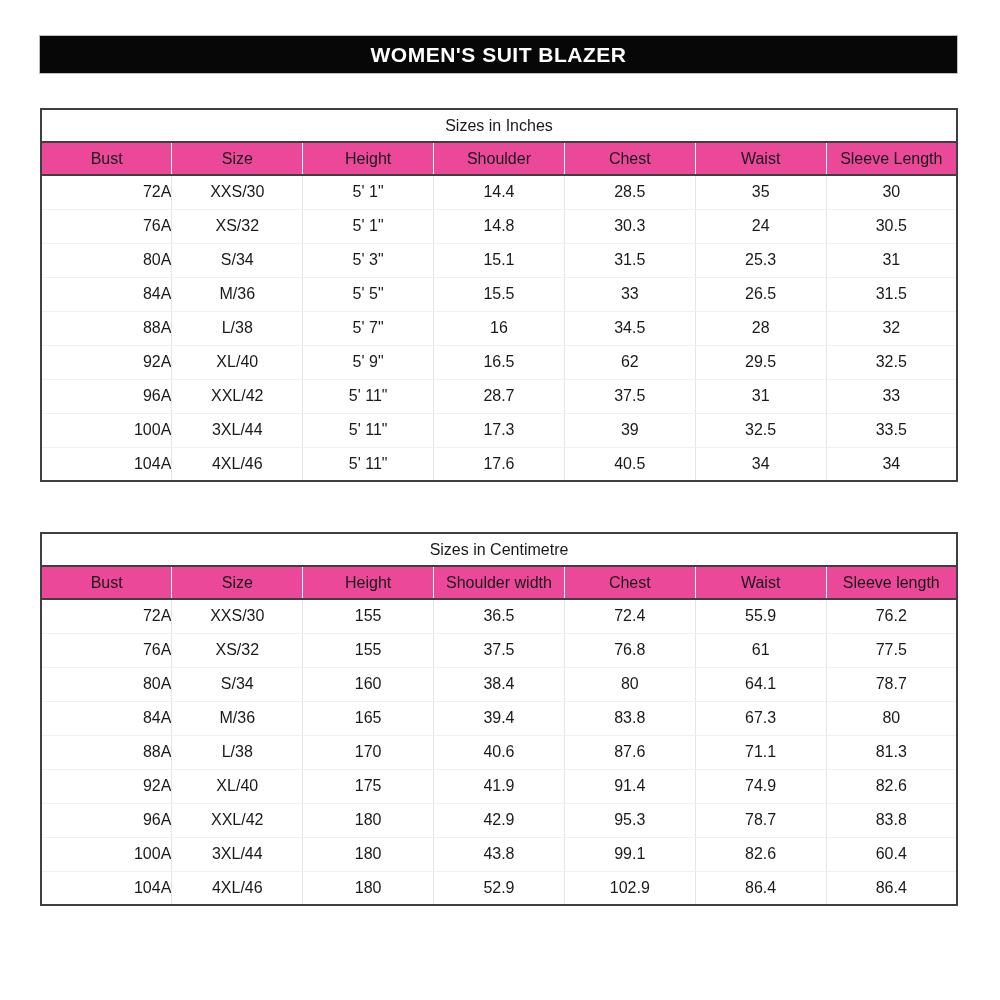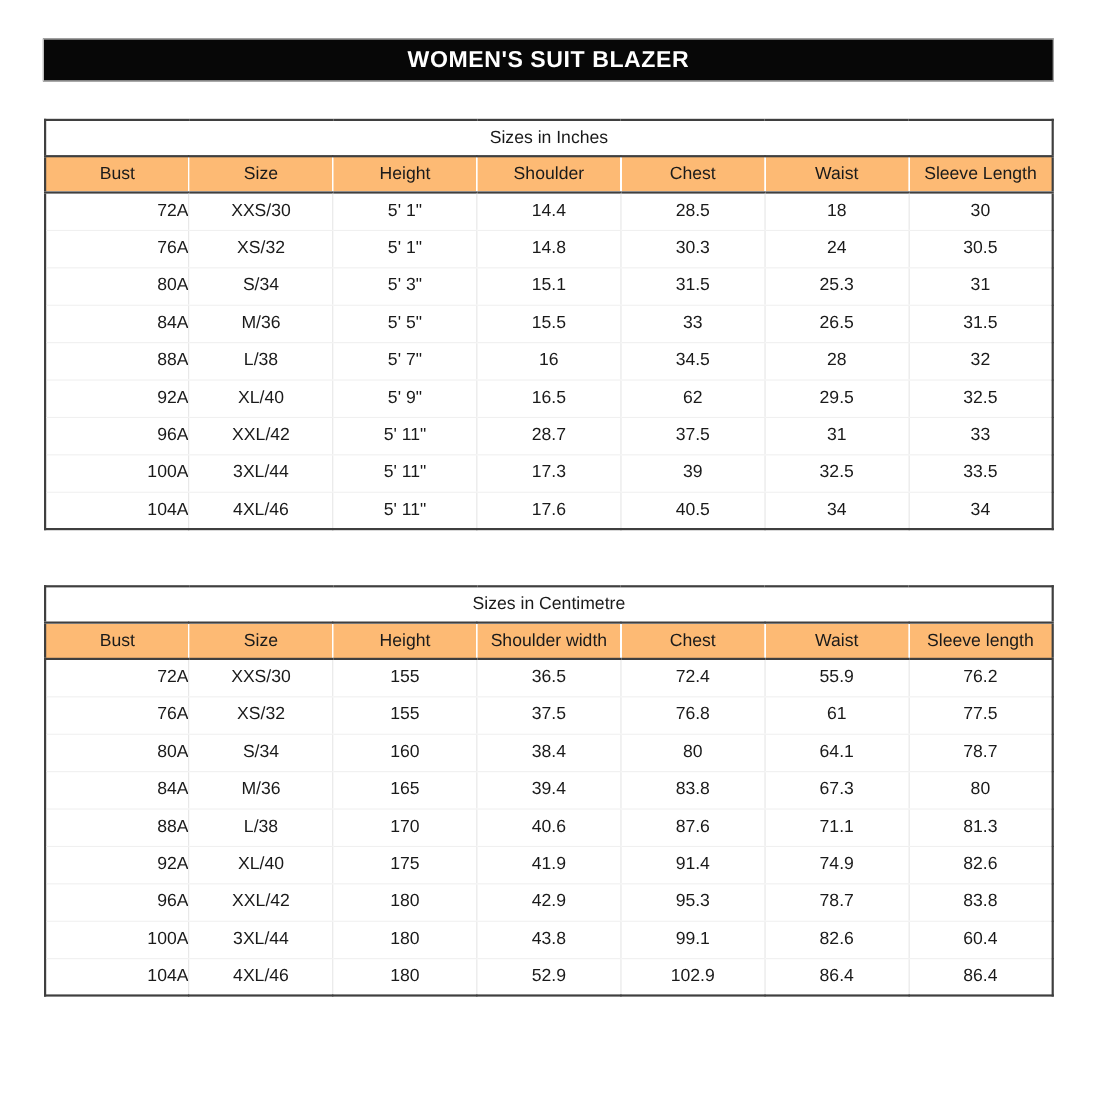--- a/index.html
+++ b/index.html
@@ -54,21 +54,21 @@
     white-space: nowrap;
   }
   .caption-row th {
     height: 33px;
     background: #ffffff;
     border-bottom: 2px solid #3f3f3f;
     font-size: 16px;
   }
   .header-row th {
     height: 33px;
-    background: #fdba74;
+    background: #ec4899;
     border-bottom: 2px solid #3f3f3f;
     border-left: 1px solid #ffffff;
   }
   .header-row th:first-child { border-left: none; }
   .size-table tbody td {
     height: 34px;
     border-left: 1px solid #e6e6e6;
     border-bottom: 1px solid #f0f0f0;
     background: #ffffff;
   }
@@ -99,21 +99,21 @@
           <th>Sleeve Length</th>
         </tr>
     </thead>
     <tbody>
         <tr>
           <td>72A</td>
           <td>XXS/30</td>
           <td>5' 1"</td>
           <td>14.4</td>
           <td>28.5</td>
-          <td>18</td>
+          <td>35</td>
           <td>30</td>
         </tr>
         <tr>
           <td>76A</td>
           <td>XS/32</td>
           <td>5' 1"</td>
           <td>14.8</td>
           <td>30.3</td>
           <td>24</td>
           <td>30.5</td>

